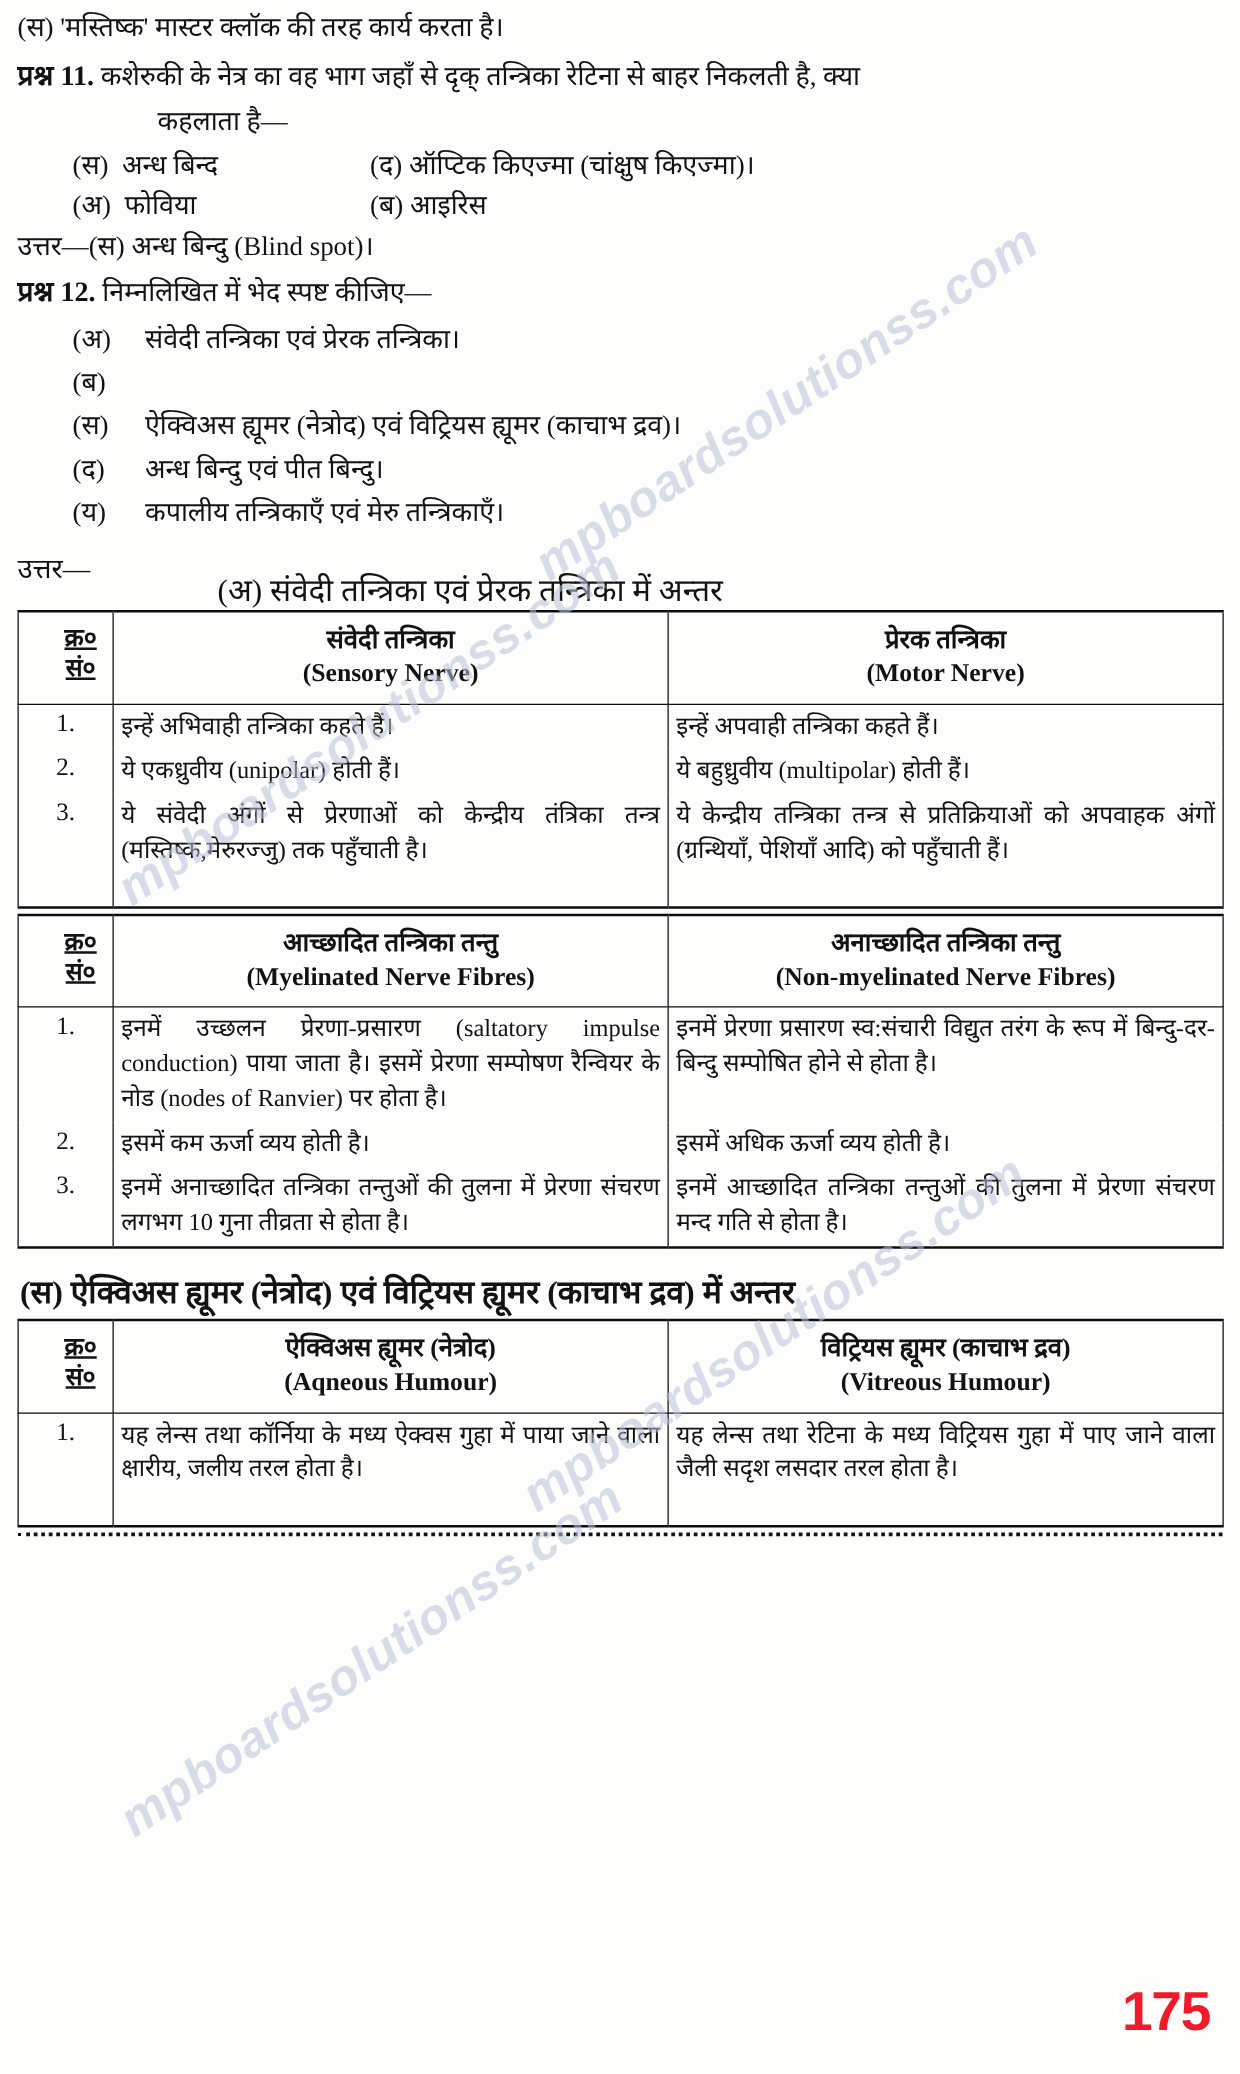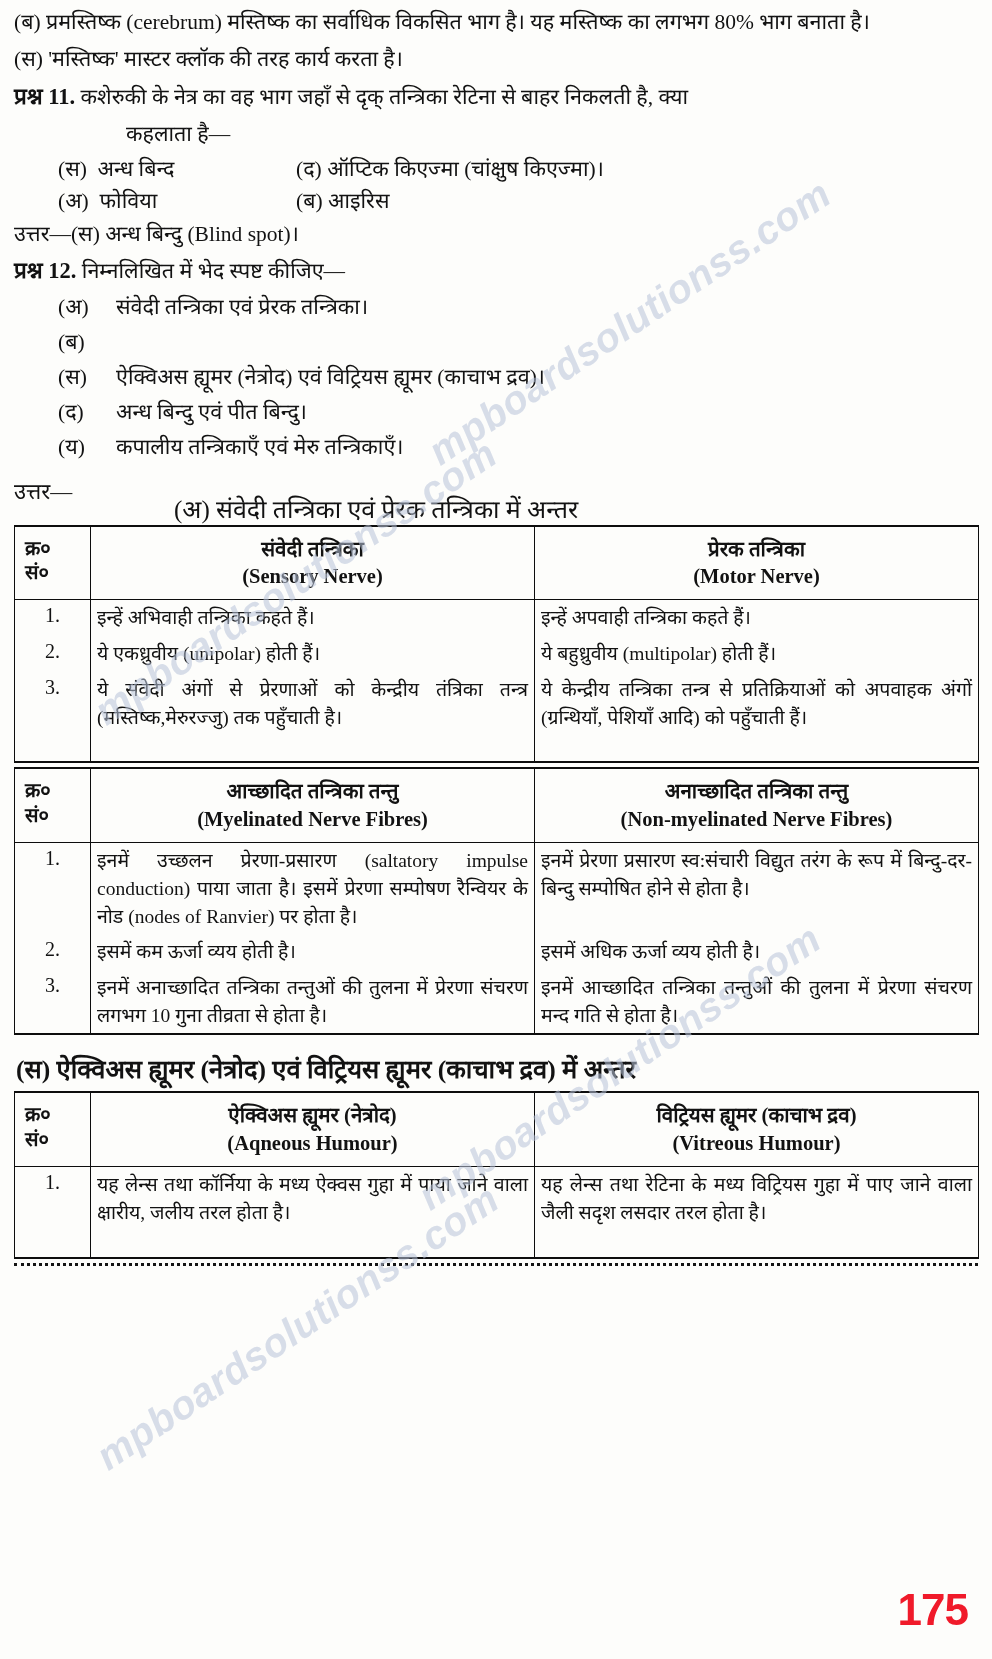--- a/index.html
+++ b/index.html
@@ -128,22 +128,23 @@
     border-bottom: 1.8px solid #0d0d0d;
     text-align: center;
     font-weight: 700;
     line-height: 1.34;
     padding: 9px 6px 9px 6px;
     font-size: 20.5px;
   }
   table.cmp thead th.nocol {
     line-height: 1.22;
     font-size: 20px;
-    text-align: left;
-    padding-left: 10px;
+    text-align: center;
+    padding-left: 30px;
+    text-decoration: underline;
   }
   table.cmp tbody td {
     border-bottom: none;
   }
   table.cmp tbody tr:last-child td {
     border-bottom: 2.4px solid #0d0d0d;
   }
   td.no {
     text-align: center;
     font-weight: 400;
@@ -184,21 +185,20 @@
 </head>
 <body>
 
 <div class="page">
 
   <div class="wm wm1">mpboardsolutionss.com</div>
   <div class="wm wm2">mpboardsolutionss.com</div>
   <div class="wm wm3">mpboardsolutionss.com</div>
   <div class="wm wm4">mpboardsolutionss.com</div>
 
-  <p class="para">(ब) प्रमस्तिष्क (cerebrum) मस्तिष्क का सर्वाधिक विकसित भाग है। यह मस्तिष्क का लगभग 80% भाग बनाता है।</p>
   <p class="para">(स) 'मस्तिष्क' मास्टर क्लॉक की तरह कार्य करता है।</p>
 
   <div class="line">
     <span class="q-head">प्रश्न 11.</span>
     <span>कशेरुकी के नेत्र का वह भाग जहाँ से दृक् तन्त्रिका रेटिना से बाहर निकलती है, क्या</span>
   </div>
   <div class="line indent-2">कहलाता है—</div>
 
   <div class="opt-row">
     <div class="opt-a">

